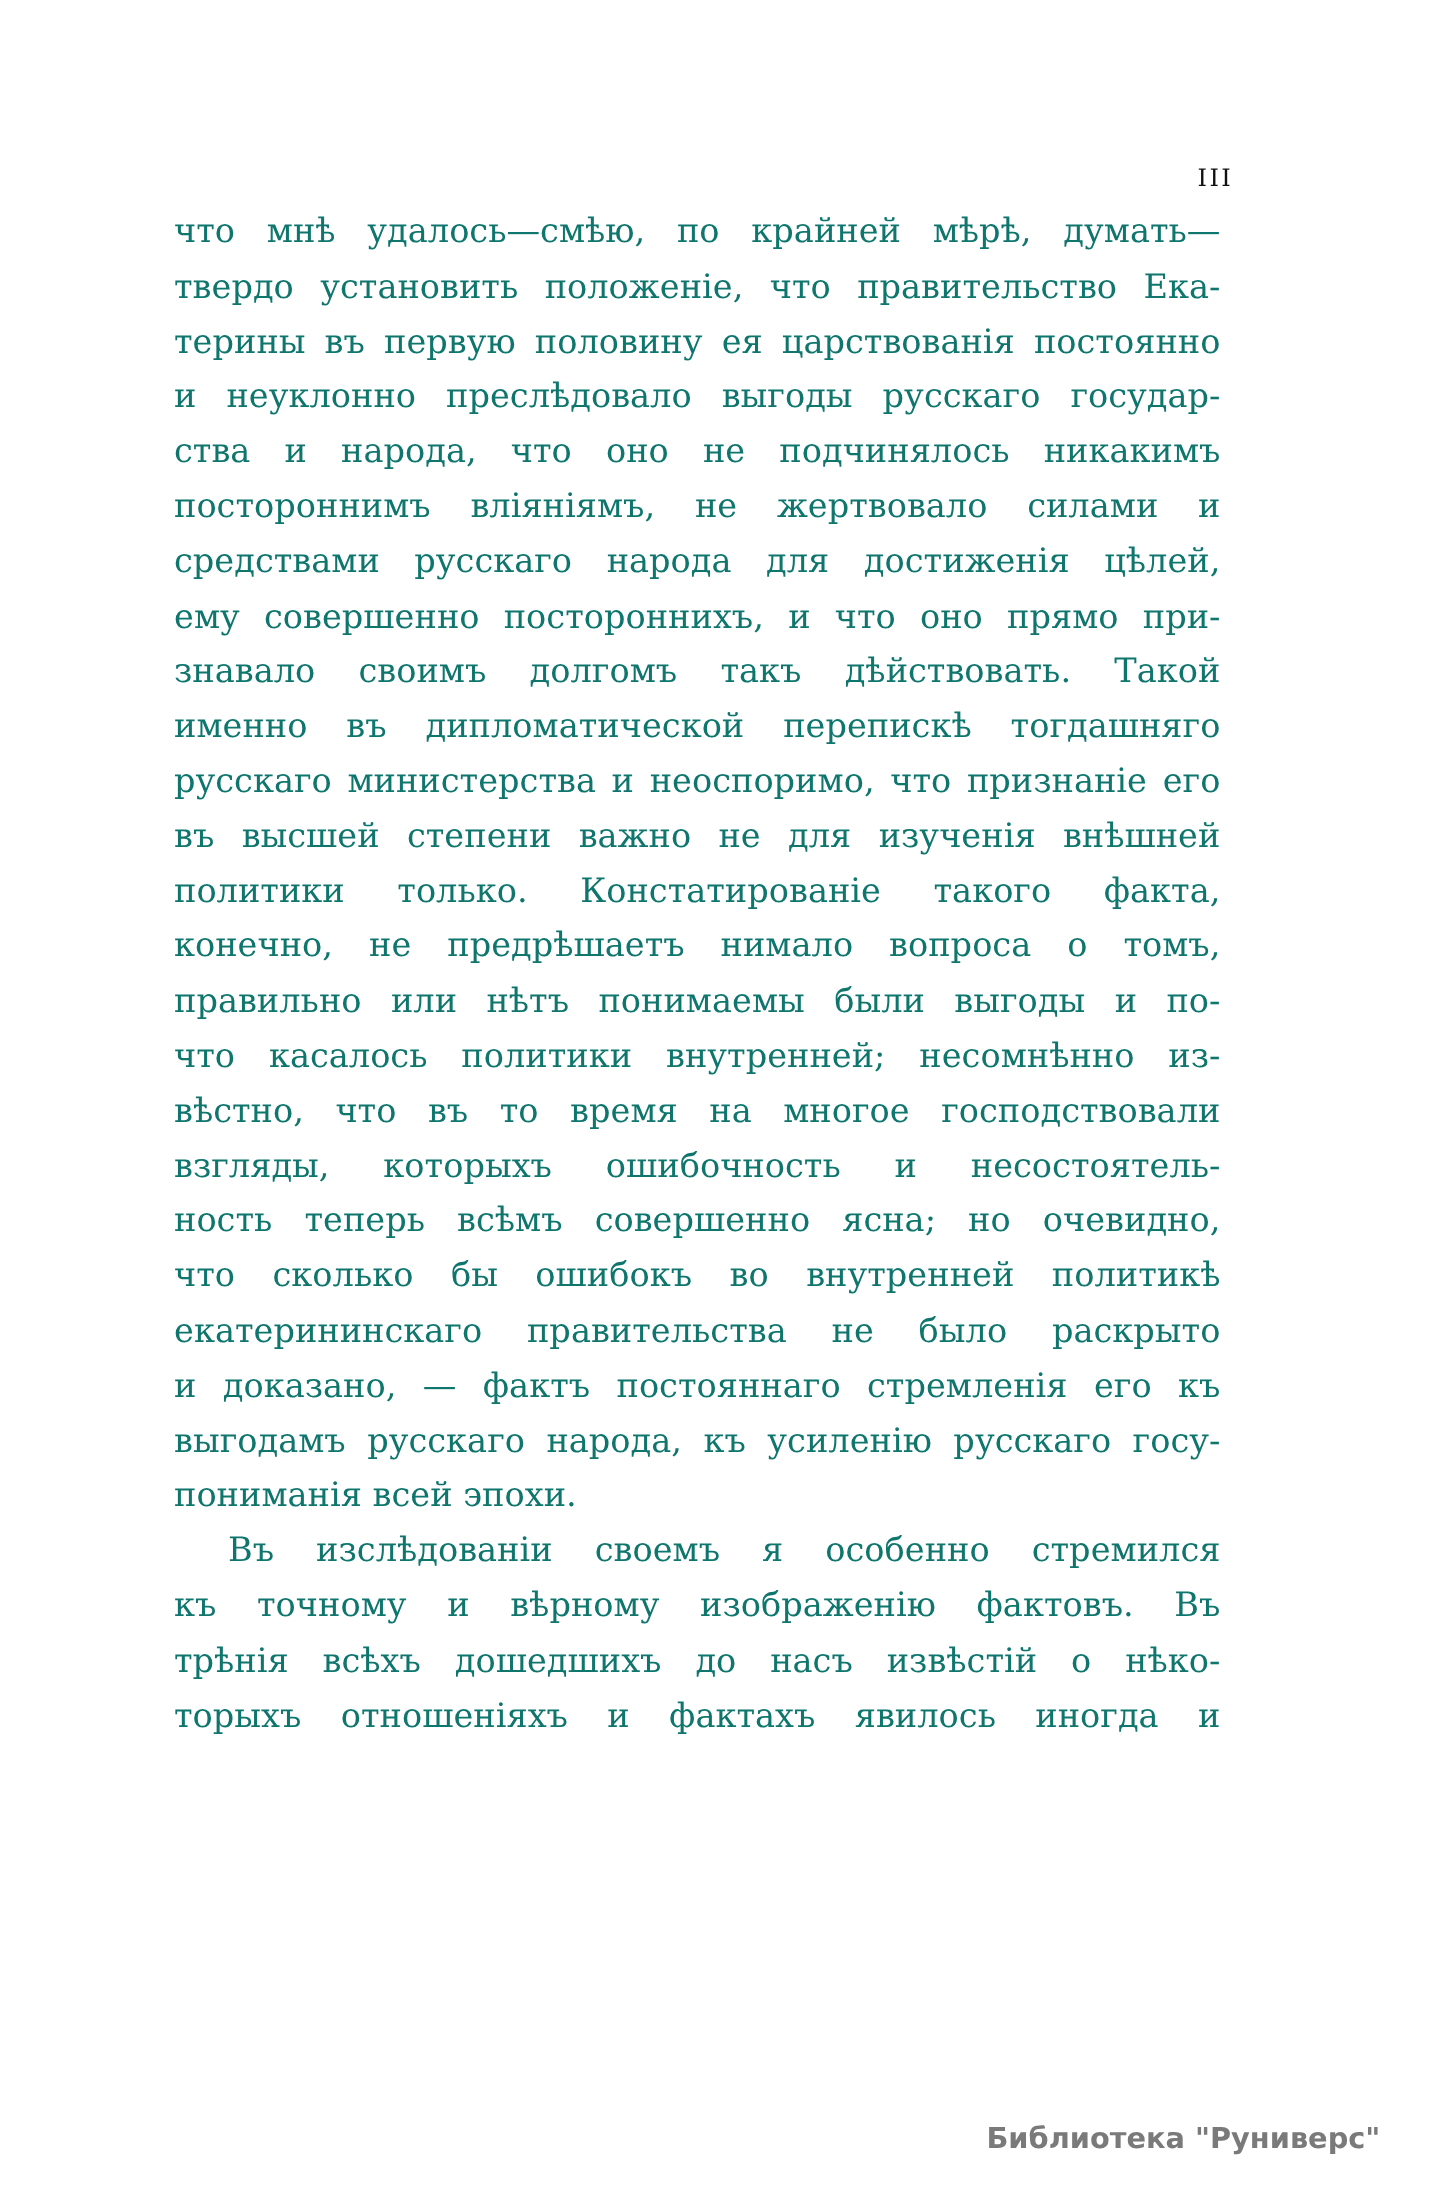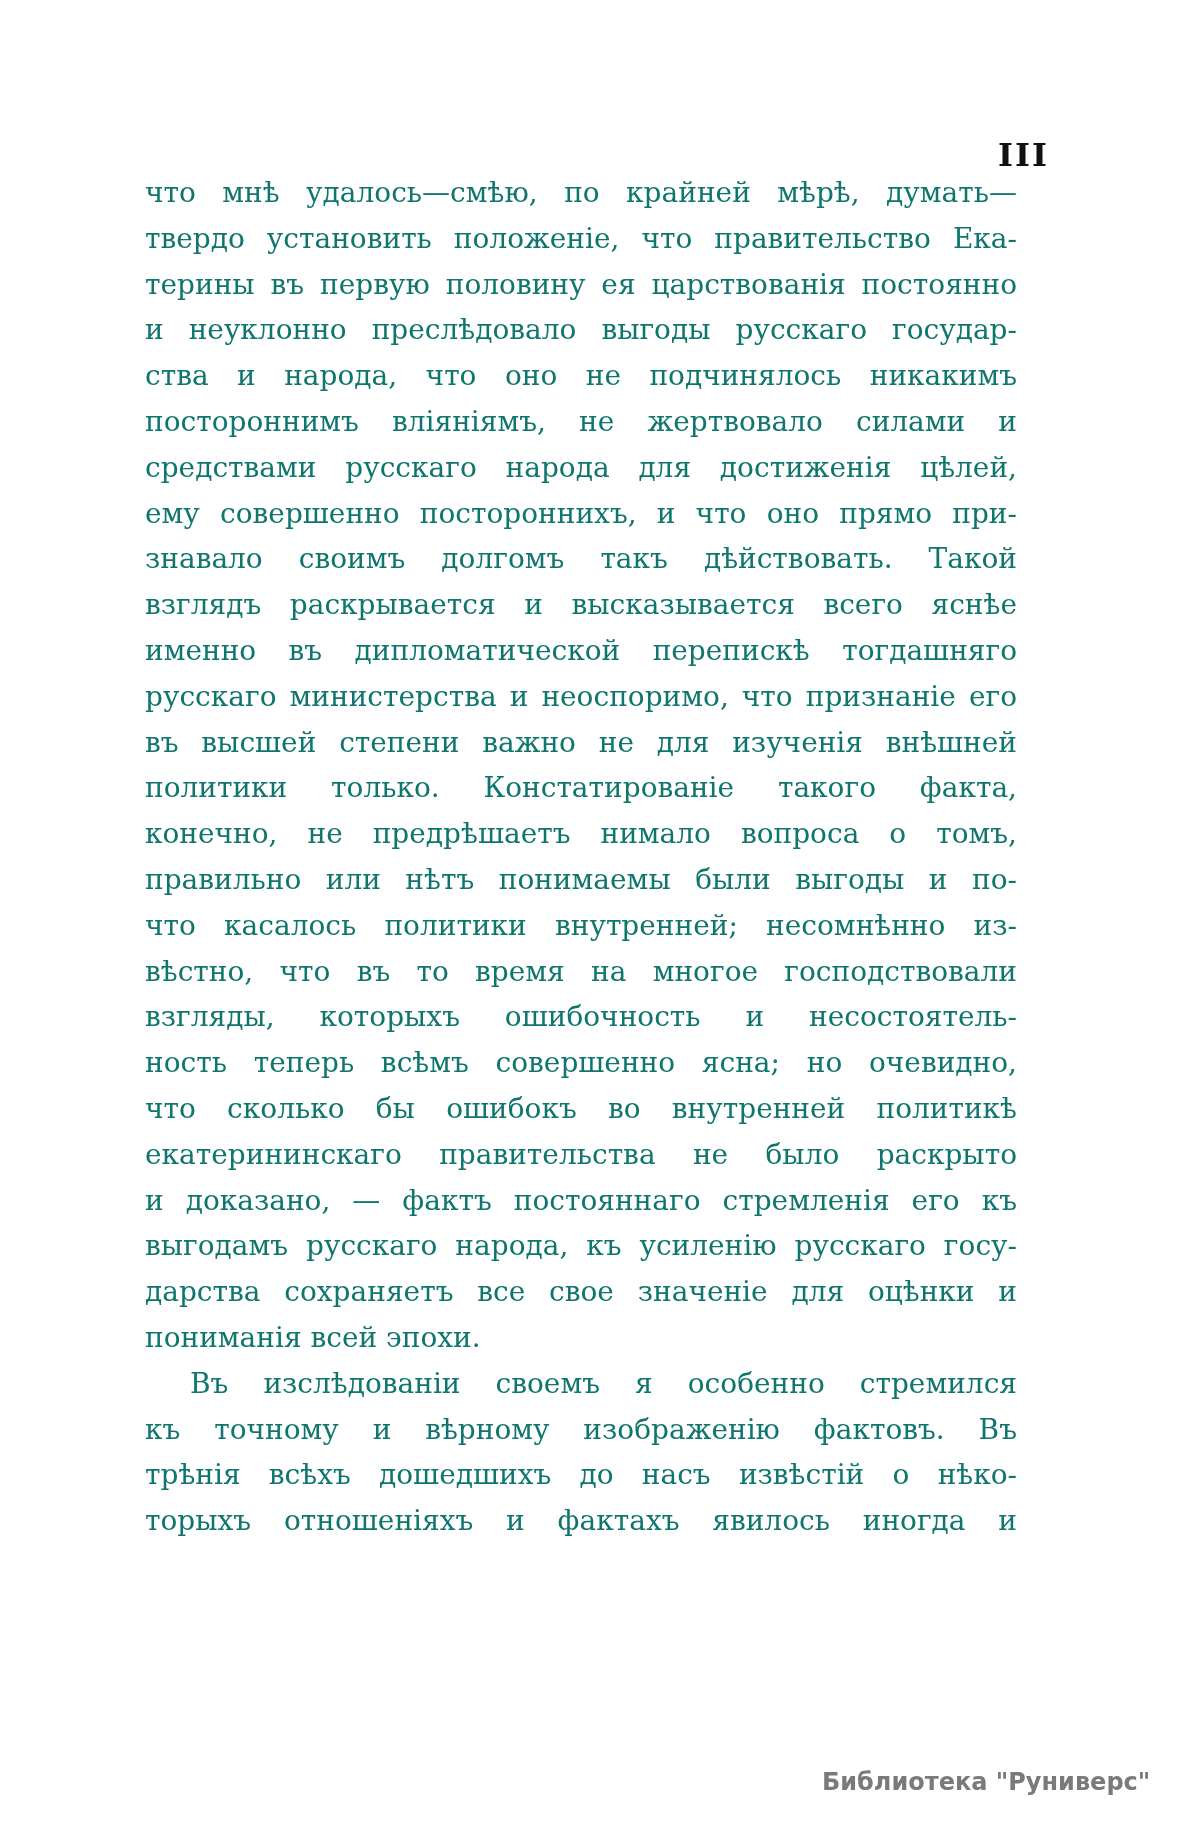--- a/index.html
+++ b/index.html
@@ -12,22 +12,22 @@
     height: 1834px;
     position: relative;
     overflow: hidden;
     font-family: "DejaVu Serif", serif;
     color: #111111;
   }
   .page-number {
     position: absolute;
     top: 136px;
     left: 998px;
-    font-size: 32px;
-    font-weight: bold;
+    font-size: 20px;
+    font-weight: normal;
     letter-spacing: 2px;
     color: #111111;
   }
   .text-block {
     position: absolute;
     left: 145px;
     top: 170px;
     width: 872px;
   }
   .line {
@@ -65,36 +65,34 @@
 <div class="text-block">
   <div class="line">что мнѣ удалось—смѣю, по крайней мѣрѣ, думать—</div>
   <div class="line">твердо установить положеніе, что правительство Ека-</div>
   <div class="line">терины въ первую половину ея царствованія постоянно</div>
   <div class="line">и неуклонно преслѣдовало выгоды русскаго государ-</div>
   <div class="line">ства и народа, что оно не подчинялось никакимъ</div>
   <div class="line">постороннимъ вліяніямъ, не жертвовало силами и</div>
   <div class="line">средствами русскаго народа для достиженія цѣлей,</div>
   <div class="line">ему совершенно постороннихъ, и что оно прямо при-</div>
   <div class="line">знавало своимъ долгомъ такъ дѣйствовать. Такой</div>
-  <div class="line">взглядъ раскрывается и высказывается всего яснѣе</div>
   <div class="line">именно въ дипломатической перепискѣ тогдашняго</div>
   <div class="line">русскаго министерства и неоспоримо, что признаніе его</div>
   <div class="line">въ высшей степени важно не для изученія внѣшней</div>
   <div class="line">политики только. Констатированіе такого факта,</div>
   <div class="line">конечно, не предрѣшаетъ нимало вопроса о томъ,</div>
   <div class="line">правильно или нѣтъ понимаемы были выгоды и по-</div>
   <div class="line">что касалось политики внутренней; несомнѣнно из-</div>
   <div class="line">вѣстно, что въ то время на многое господствовали</div>
   <div class="line">взгляды, которыхъ ошибочность и несостоятель-</div>
   <div class="line">ность теперь всѣмъ совершенно ясна; но очевидно,</div>
   <div class="line">что сколько бы ошибокъ во внутренней политикѣ</div>
   <div class="line">екатерининскаго правительства не было раскрыто</div>
   <div class="line">и доказано, — фактъ постояннаго стремленія его къ</div>
   <div class="line">выгодамъ русскаго народа, къ усиленію русскаго госу-</div>
-  <div class="line">дарства сохраняетъ все свое значеніе для оцѣнки и</div>
   <div class="line para-end">пониманія всей эпохи.</div>
   <div class="line indent">Въ изслѣдованіи своемъ я особенно стремился</div>
   <div class="line">къ точному и вѣрному изображенію фактовъ. Въ</div>
   <div class="line">трѣнія всѣхъ дошедшихъ до насъ извѣстій о нѣко-</div>
   <div class="line">торыхъ отношеніяхъ и фактахъ явилось иногда и</div>
 </div>
 
 <div class="watermark">Библиотека "Руниверс"</div>
 
 </body></html>

